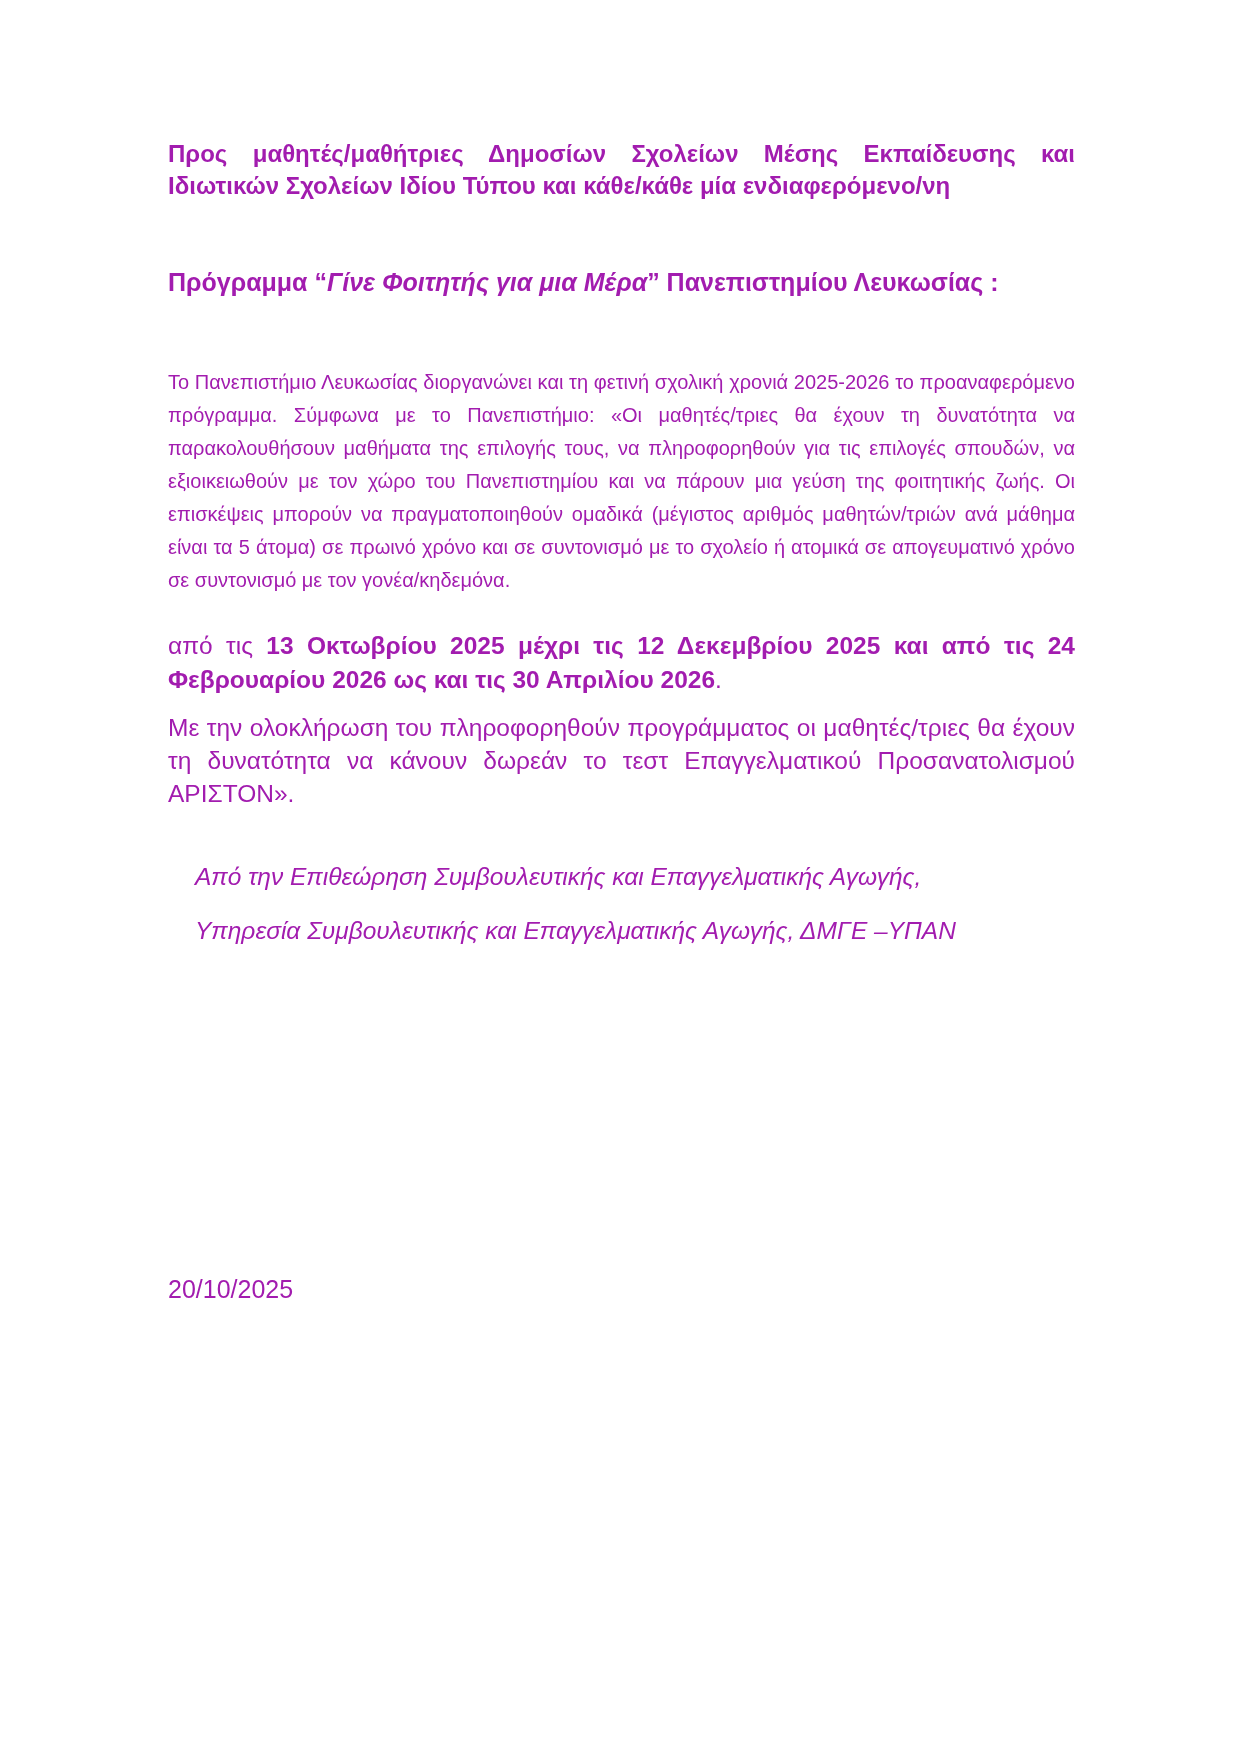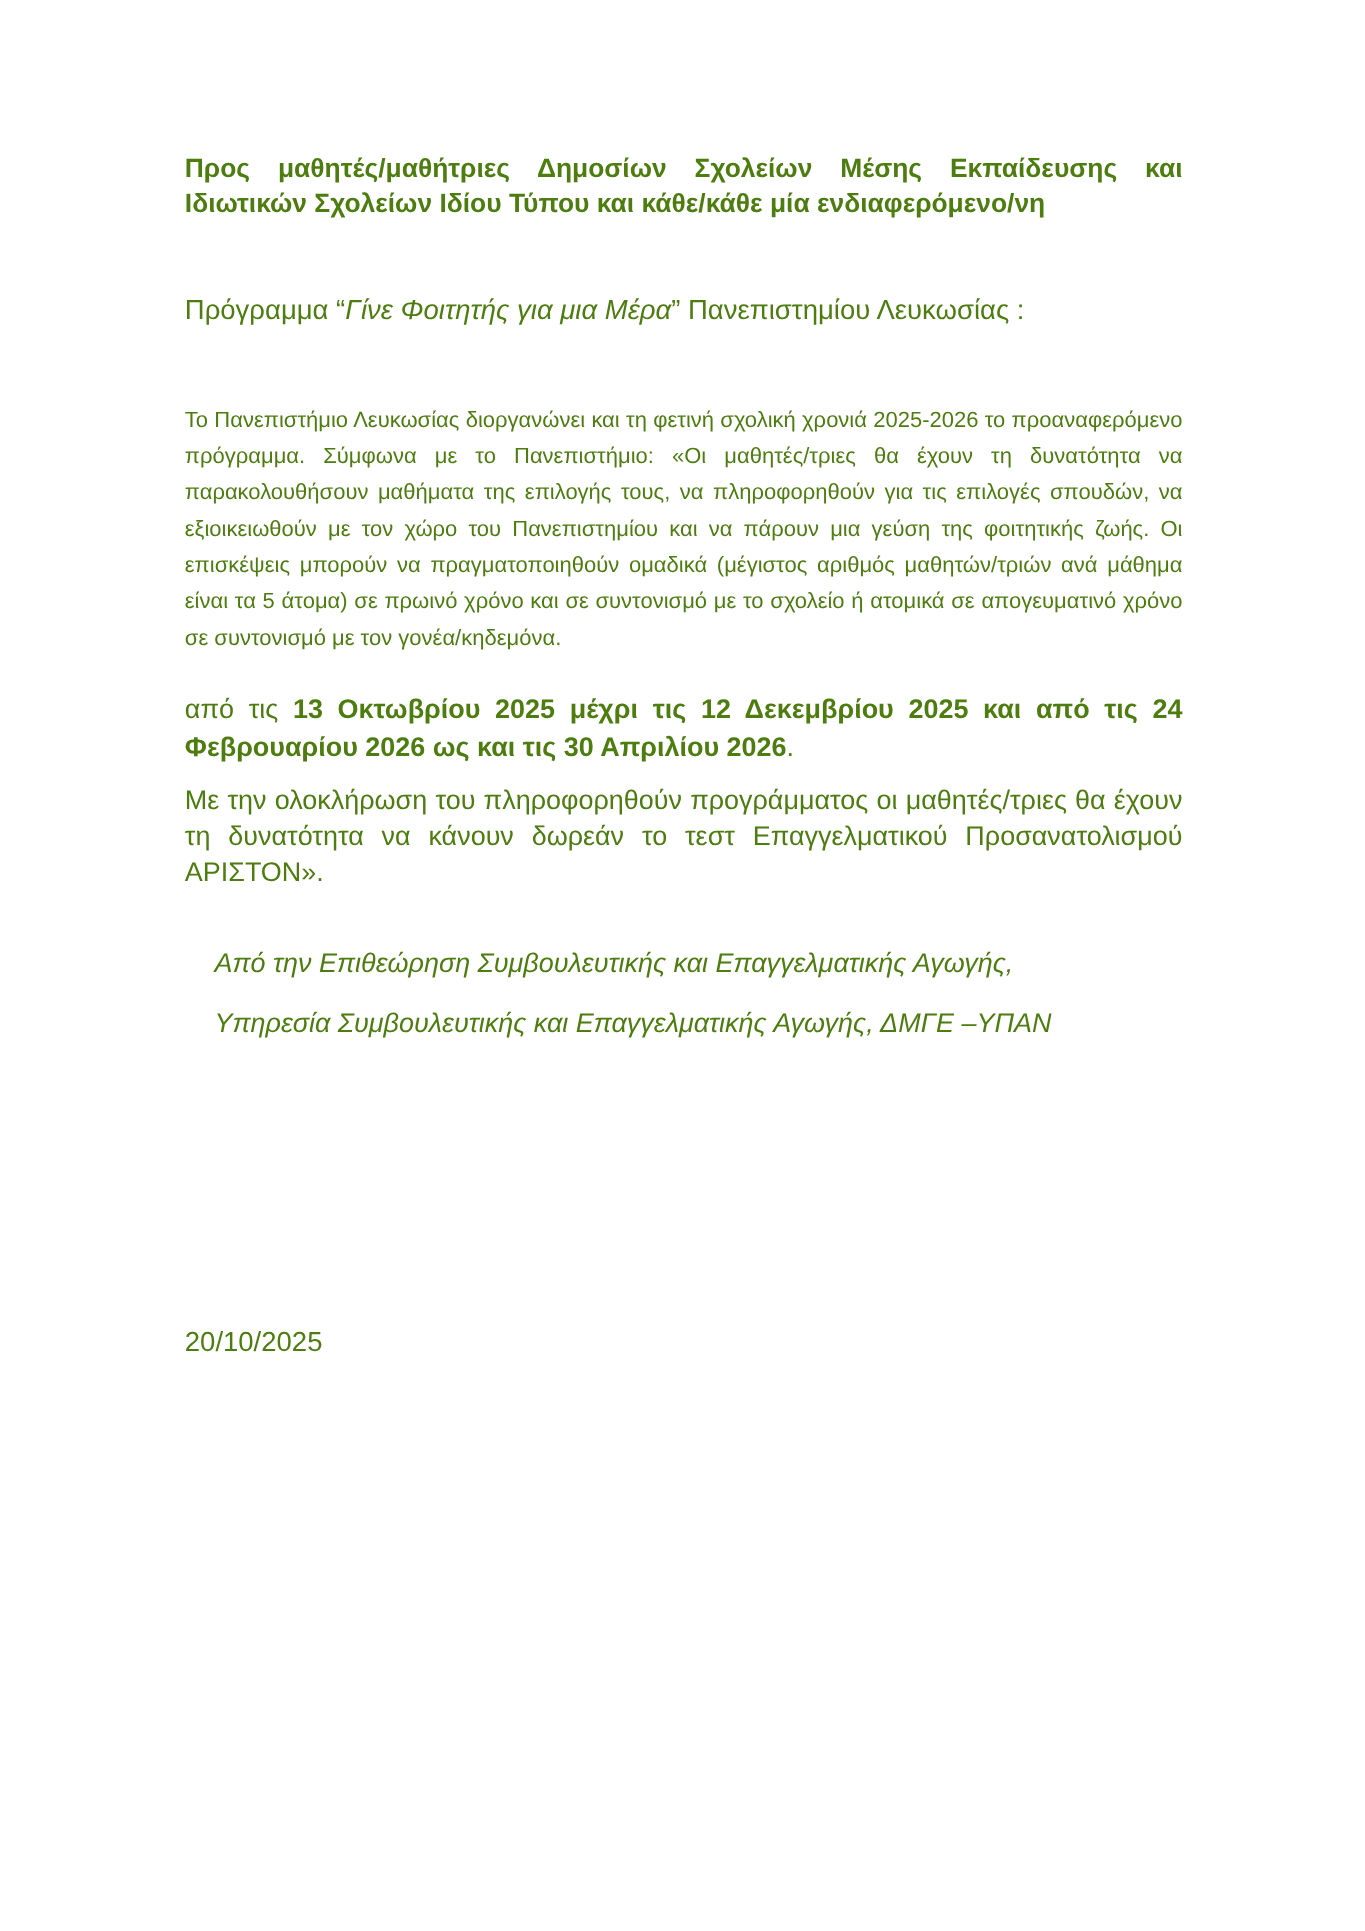--- a/index.html
+++ b/index.html
@@ -5,21 +5,21 @@
   html, body {
     margin: 0;
     padding: 0;
     background: #ffffff;
   }
   .page {
     position: relative;
     width: 1241px;
     height: 1755px;
     background: #ffffff;
-    color: #4d7c0f;
+    color: #a21caf;
     font-family: "Liberation Sans", "DejaVu Sans", sans-serif;
     box-sizing: border-box;
     padding: 138px 166px 0 168px;
     overflow: hidden;
   }
   .recipient-heading {
     font-size: 24px;
     line-height: 32px;
     font-weight: bold;
     text-align: justify;
@@ -27,21 +27,21 @@
   }
   .intro-heading {
     font-size: 28px;
     line-height: 34px;
     font-weight: bold;
     margin: 0 0 46px 0;
   }
   .program-title {
     font-size: 25px;
     line-height: 32px;
-    font-weight: normal;
+    font-weight: bold;
     margin: 0 0 68px 0;
   }
   .program-title .program-name {
     font-style: italic;
   }
   .body-paragraph {
     font-size: 20px;
     line-height: 33px;
     text-align: justify;
     margin: 0 0 32px 0;
@@ -60,21 +60,21 @@
   }
   .signature-line {
     font-size: 24.5px;
     line-height: 30px;
     font-style: italic;
     margin: 0 0 24px 27px;
   }
   .doc-date {
     position: absolute;
     left: 168px;
-    top: 1205px;
+    top: 1274px;
     font-size: 25px;
     line-height: 30px;
   }
 </style>
 </head>
 <body>
 
 <div class="page">
 
   <p class="recipient-heading">Προς μαθητές/μαθήτριες Δημοσίων Σχολείων Μέσης Εκπαίδευσης και Ιδιωτικών Σχολείων Ιδίου Τύπου και κάθε/κάθε μία ενδιαφερόμενο/νη</p>

